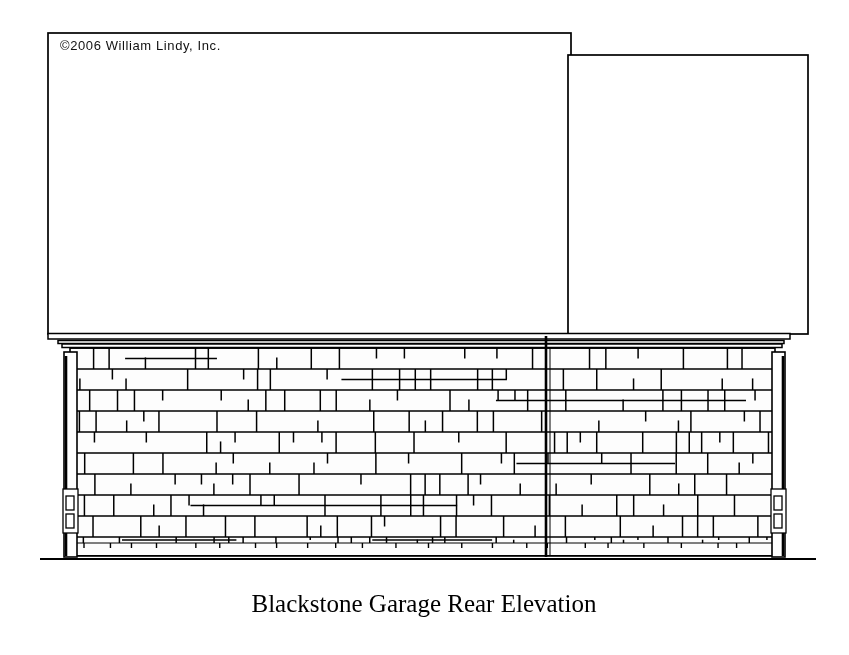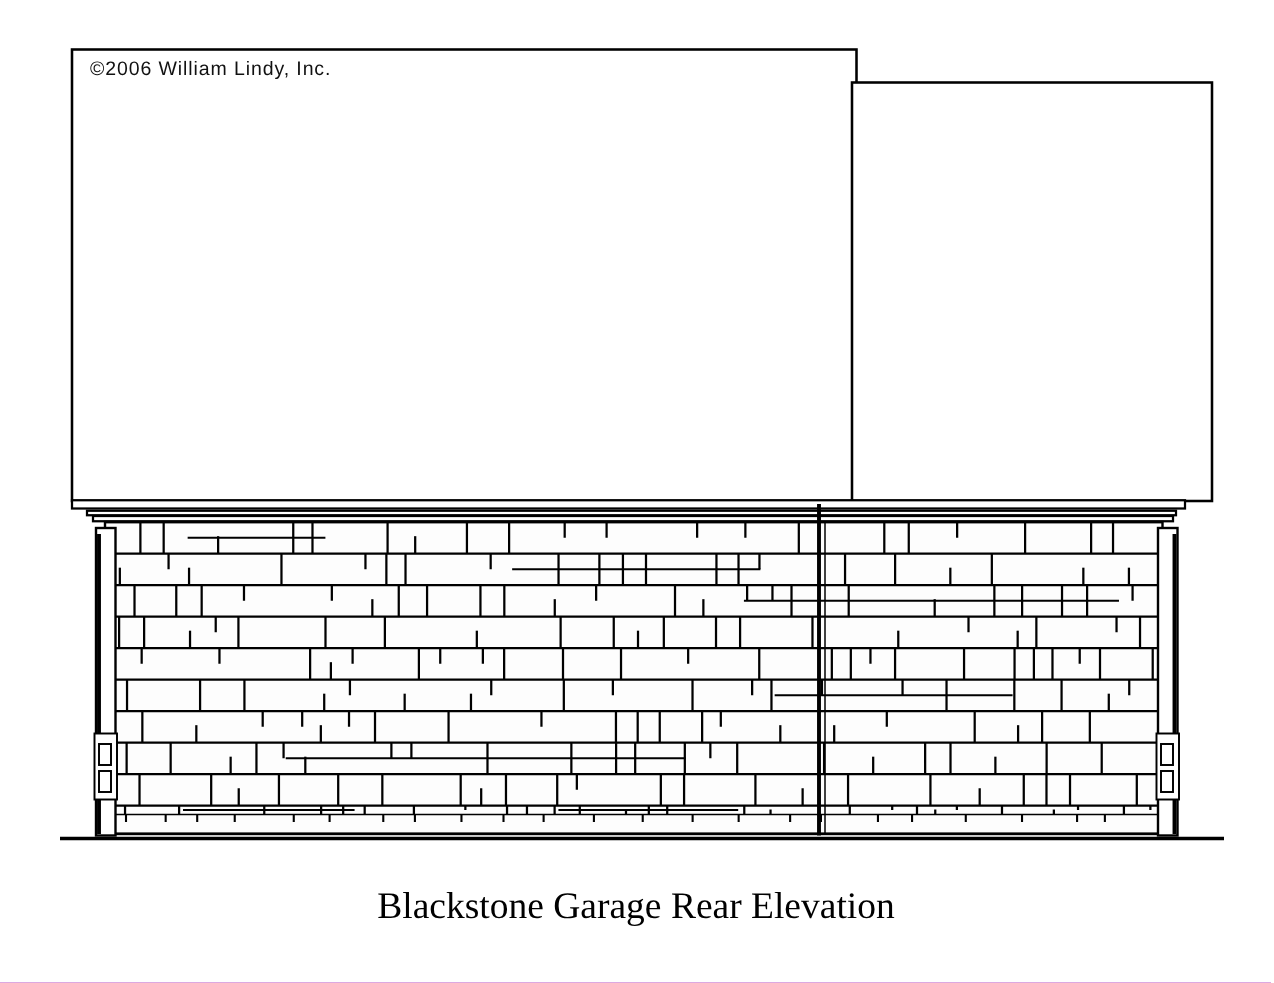--- a/index.html
+++ b/index.html
@@ -12,21 +12,21 @@
     height: 655px;
     font-family: "Liberation Serif", serif;
     overflow: hidden;
     position: relative;
   }
   #drawing-root {
     position: absolute;
     left: 0; top: 0;
     width: 849px;
     height: 655px;
-    background: #a21caf;
+    background: #ef4444;
   }
   svg.elevation-svg {
     display: block;
     width: 849px;
     height: 655px;
   }
   .copyright-text {
     font-family: "Liberation Sans", sans-serif;
     font-size: 13px;
     letter-spacing: 0.6px;

